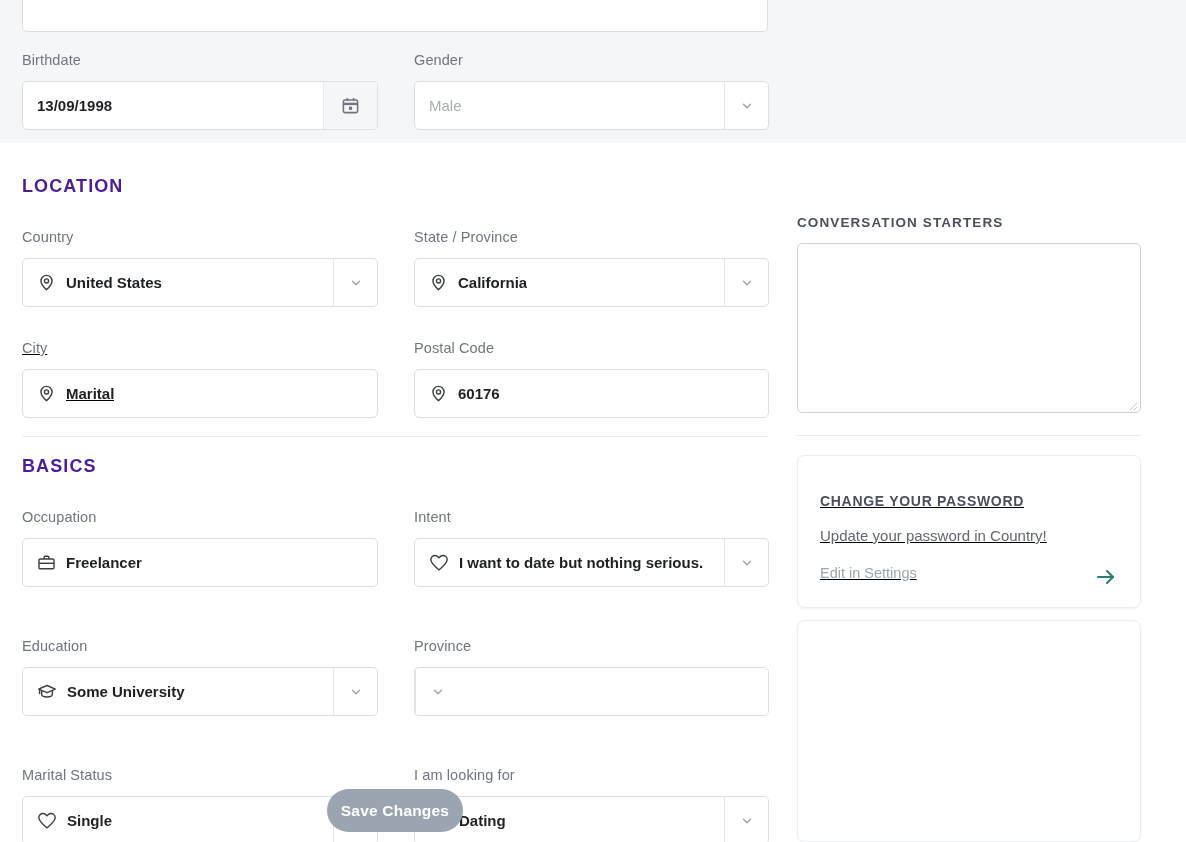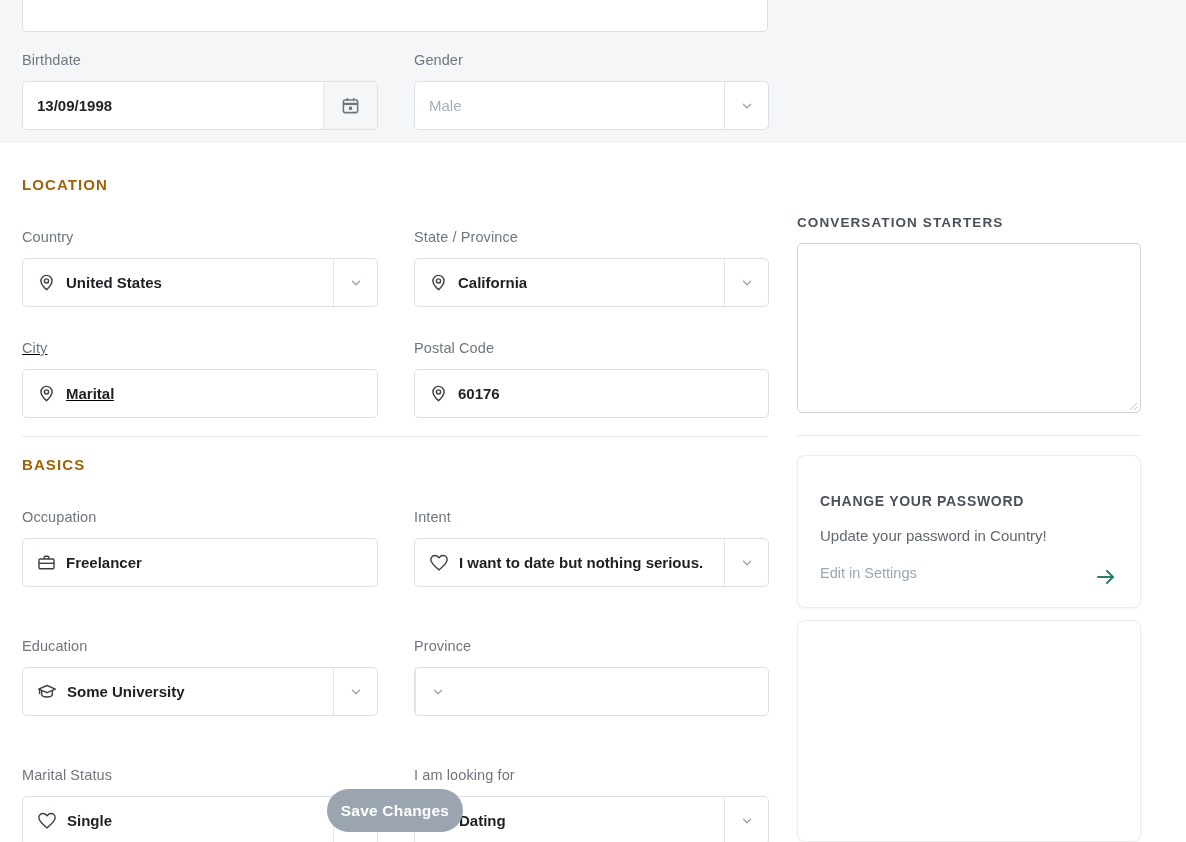--- a/index.html
+++ b/index.html
@@ -45,21 +45,21 @@
   .cal-btn {
     width: 54px; height: 100%; flex: 0 0 54px;
     border-left: 1px solid #e7e9ec; background: #f5f6f8;
     display: flex; align-items: center; justify-content: center;
     border-radius: 0 4px 4px 0;
   }
   .ico { flex: 0 0 auto; display: block; }
 
   
   .section-head {
-    font-size: 15px; font-weight: 700; color: #a16207;
+    font-size: 18px; font-weight: 700; color: #4c1d95;
     letter-spacing: 1.1px;
   }
   .divider { height: 1px; background: #e9ebee; }
 
   
   .col-l { position: absolute; left: 22px;  width: 356px; }
   .col-r { position: absolute; left: 414px; width: 355px; }
 
   
   .bio-box {
@@ -324,21 +324,21 @@
       <div class="resize-grip">
         <svg width="12" height="12" viewBox="0 0 12 12">
           <line x1="11" y1="3" x2="3" y2="11" stroke="#c3c8ce" stroke-width="1"></line>
           <line x1="11" y1="7" x2="7" y2="11" stroke="#c3c8ce" stroke-width="1"></line>
         </svg>
       </div>
     </div>
 
     <div class="divider" style="position:absolute;left:0;top:435px;width:344px;"></div>
 
-    <div class="card" style="position:absolute;left:0;top:455px;height:153px;">
+    <div class="card" style="position:absolute;left:0;top:455px;height:153px;text-decoration:underline;">
       <div style="padding:37px 22px 0 22px;">
         <div class="card-title">CHANGE YOUR PASSWORD</div>
         <div class="card-sub" style="margin-top:17px;">Update your password in Country!</div>
         <div style="display:flex;align-items:flex-start;justify-content:space-between;margin-top:19px;">
           <span class="card-link">Edit in Settings</span>
           <svg class="ico" width="24" height="24" viewBox="0 0 24 24" fill="none" stroke="#2f7d73" stroke-width="2.1" stroke-linecap="round" stroke-linejoin="round">
               <line x1="4" y1="12" x2="19" y2="12"></line>
               <polyline points="13 6 19 12 13 18"></polyline>
             </svg>
         </div>

